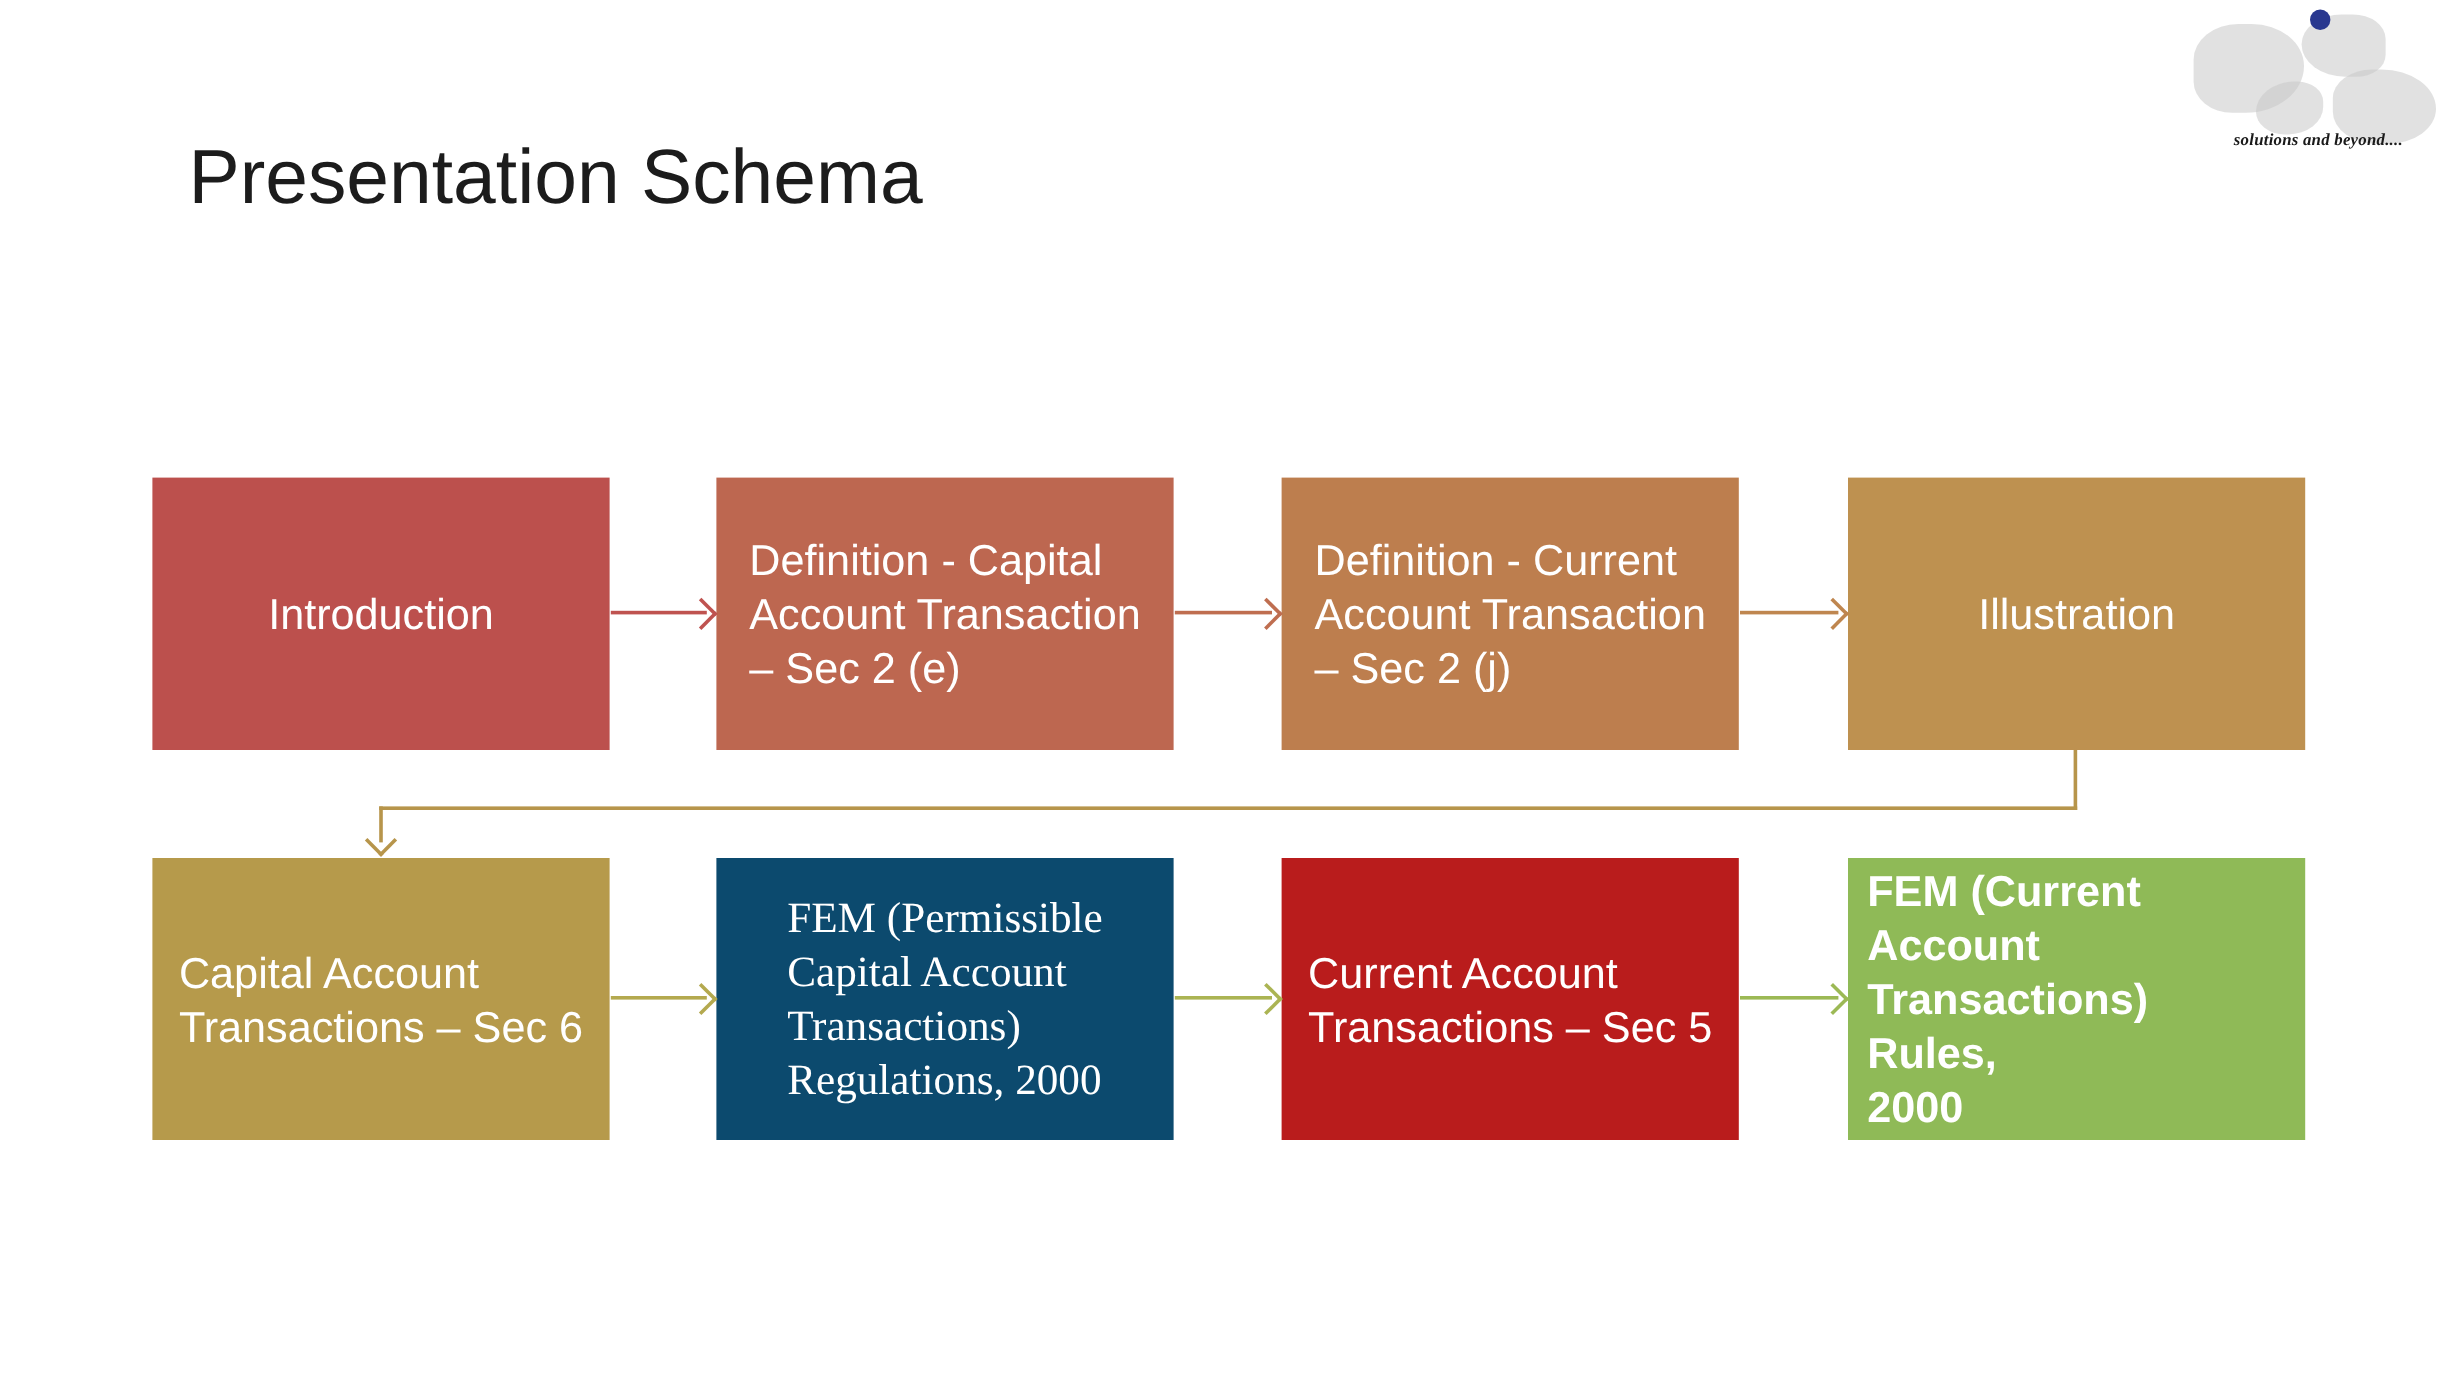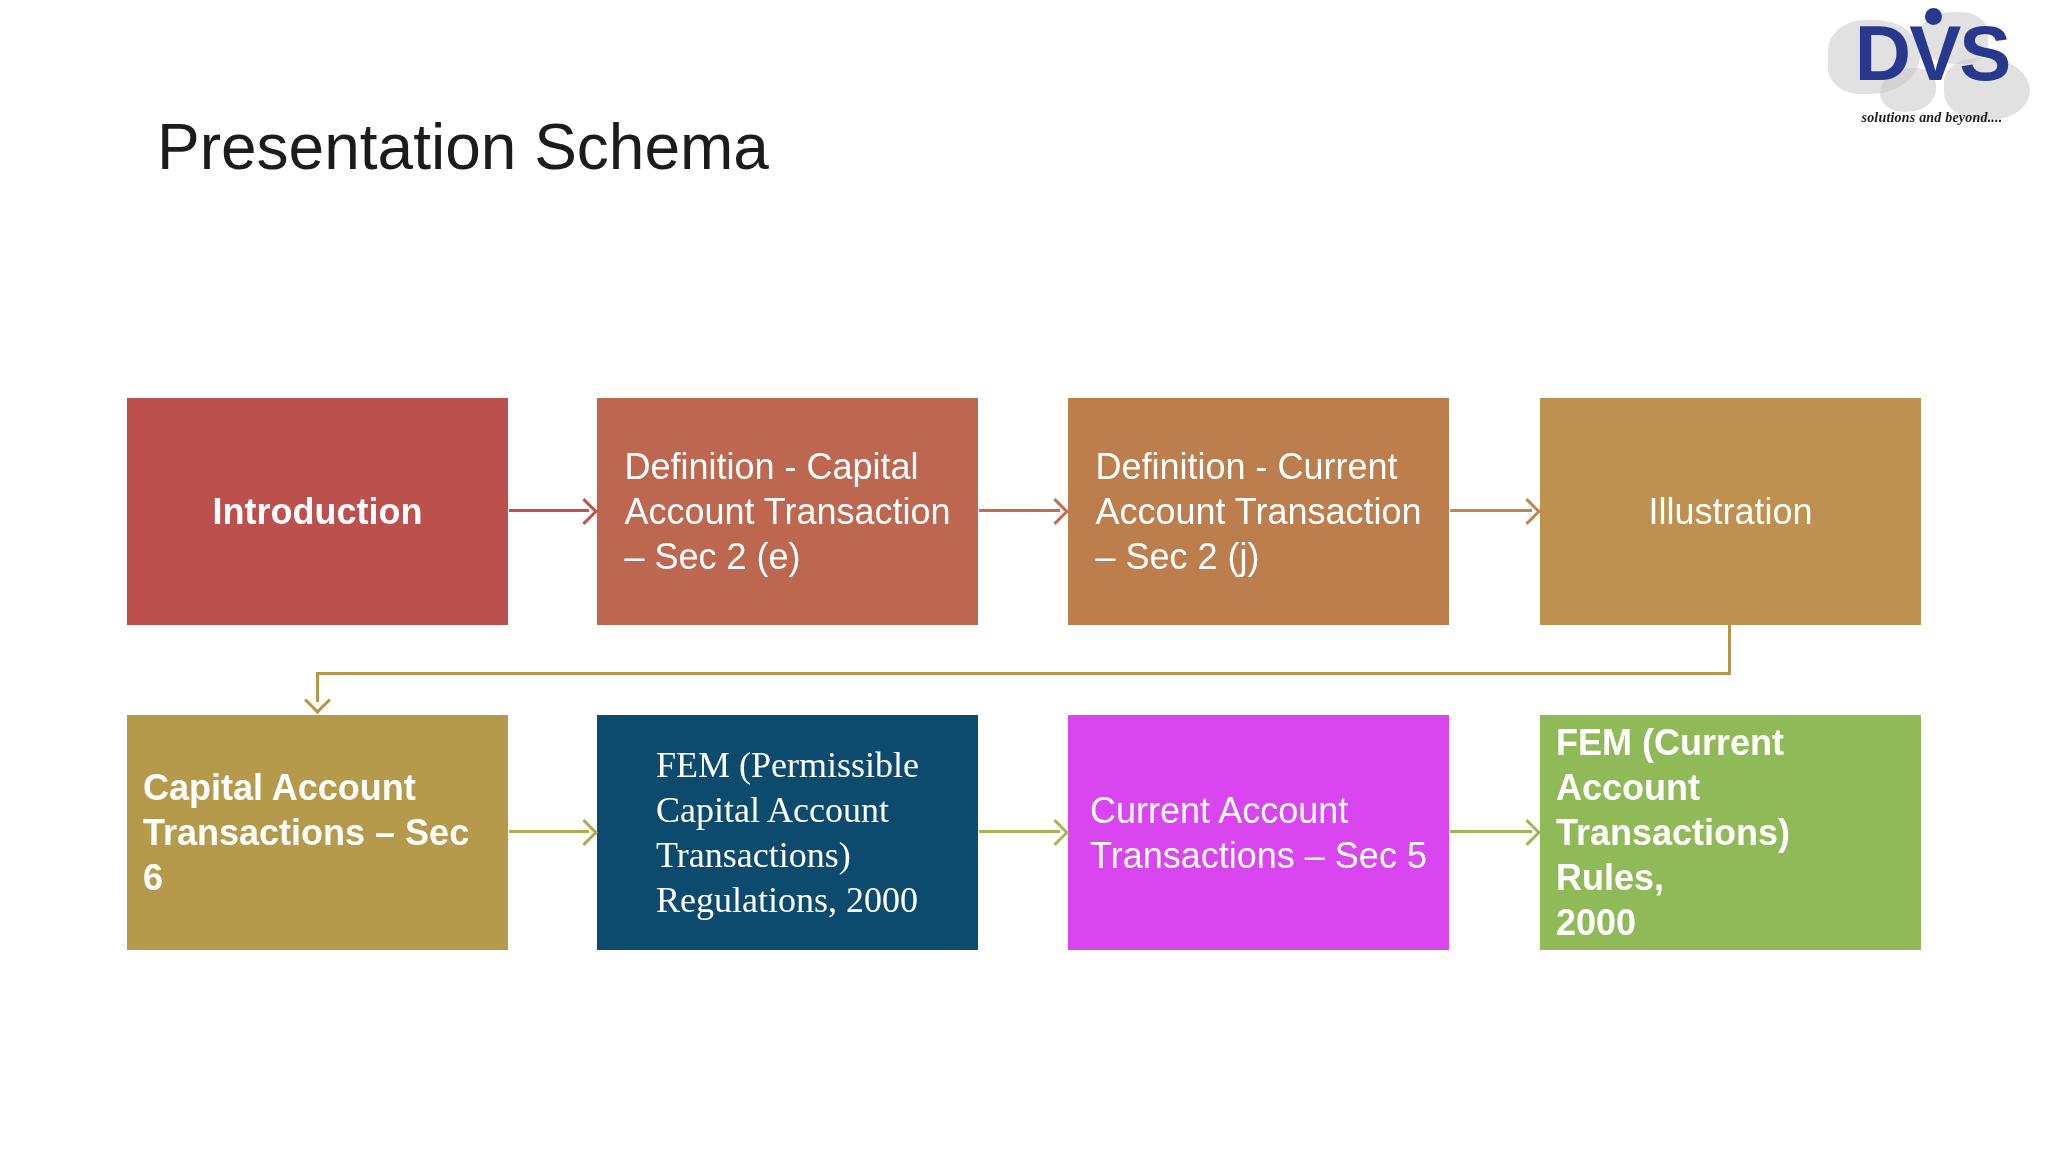--- a/index.html
+++ b/index.html
@@ -32,60 +32,59 @@
     font-size:14px;color:#1a1a1a;letter-spacing:0.2px;white-space:nowrap;
   }
   
   .flow-box{
     position:absolute;width:381px;display:flex;align-items:center;justify-content:center;
     color:#ffffff;font-size:36px;line-height:45px;
     white-space:pre-line;padding:0 16px;box-sizing:border-box;
   }
   .row1{top:398px;height:227px;}
   .row2{top:715px;height:235px;}
-  .c1{left:127px;font-weight:bold;} .c2{left:597px;} .c3{left:1068px;} .c4{left:1540px;}
+  .c1{left:127px;} .c2{left:597px;} .c3{left:1068px;} .c4{left:1540px;}
   
   .arrow-h{position:absolute;height:26px;}
   .arrow-h .line{position:absolute;left:0;right:7px;top:11px;height:3px;}
   .chev{position:absolute;width:16px;height:16px;border-top:3px solid;border-right:3px solid;}
   .chev-right{transform:rotate(45deg);right:2px;top:4px;}
   .chev-down{transform:rotate(135deg);}
   .seg{position:absolute;}
 </style>
 </head>
 <body>
 
 <div class="slide-title">Presentation Schema</div>
 
 <div class="logo">
   <div class="map m1"></div>
   <div class="map m2"></div>
   <div class="map m3"></div>
   <div class="map m4"></div>
-  <div class="logo-text"><span>D</span><span>V</span><span>S</span></div>
   <div class="logo-dot" style="background-color: rgb(41, 56, 143);"></div>
   <div class="logo-tagline">solutions and beyond....</div>
 </div>
 
 <div class="flow-box row1 c1" style="background-color: rgb(188, 80, 77);">Introduction</div>
 <div class="flow-box row1 c2" style="background-color: rgb(189, 103, 80);">Definition - Capital
 Account Transaction
 – Sec 2 (e)</div>
 <div class="flow-box row1 c3" style="background-color: rgb(189, 126, 78);">Definition - Current
 Account Transaction
 – Sec 2 (j)</div>
 <div class="flow-box row1 c4" style="background-color: rgb(190, 145, 80);">Illustration</div>
 
 <div class="flow-box row2 c1" style="background-color: rgb(182, 154, 75);">Capital Account
 Transactions – Sec 6</div>
 <div class="flow-box row2 c2" style="background-color: #0c4a6e; font-family: Liberation Serif, serif;">FEM (Permissible
 Capital Account
 Transactions)
 Regulations, 2000</div>
-<div class="flow-box row2 c3" style="background-color: #d946ef;">Current Account
+<div class="flow-box row2 c3" style="background-color: #b91c1c;">Current Account
 Transactions – Sec 5</div>
 <div class="flow-box row2 c4" style="background-color: rgb(143, 186, 87); font-weight: bold;">FEM (Current
 Account
 Transactions) Rules,
 2000</div>
 
 <div class="arrow-h" style="left:509px;top:498px;width:87px;">
   <div class="line" style="background-color: rgb(191, 83, 80);"></div>
   <div class="chev chev-right" style="border-color: rgb(191, 83, 80);"></div>
 </div>

